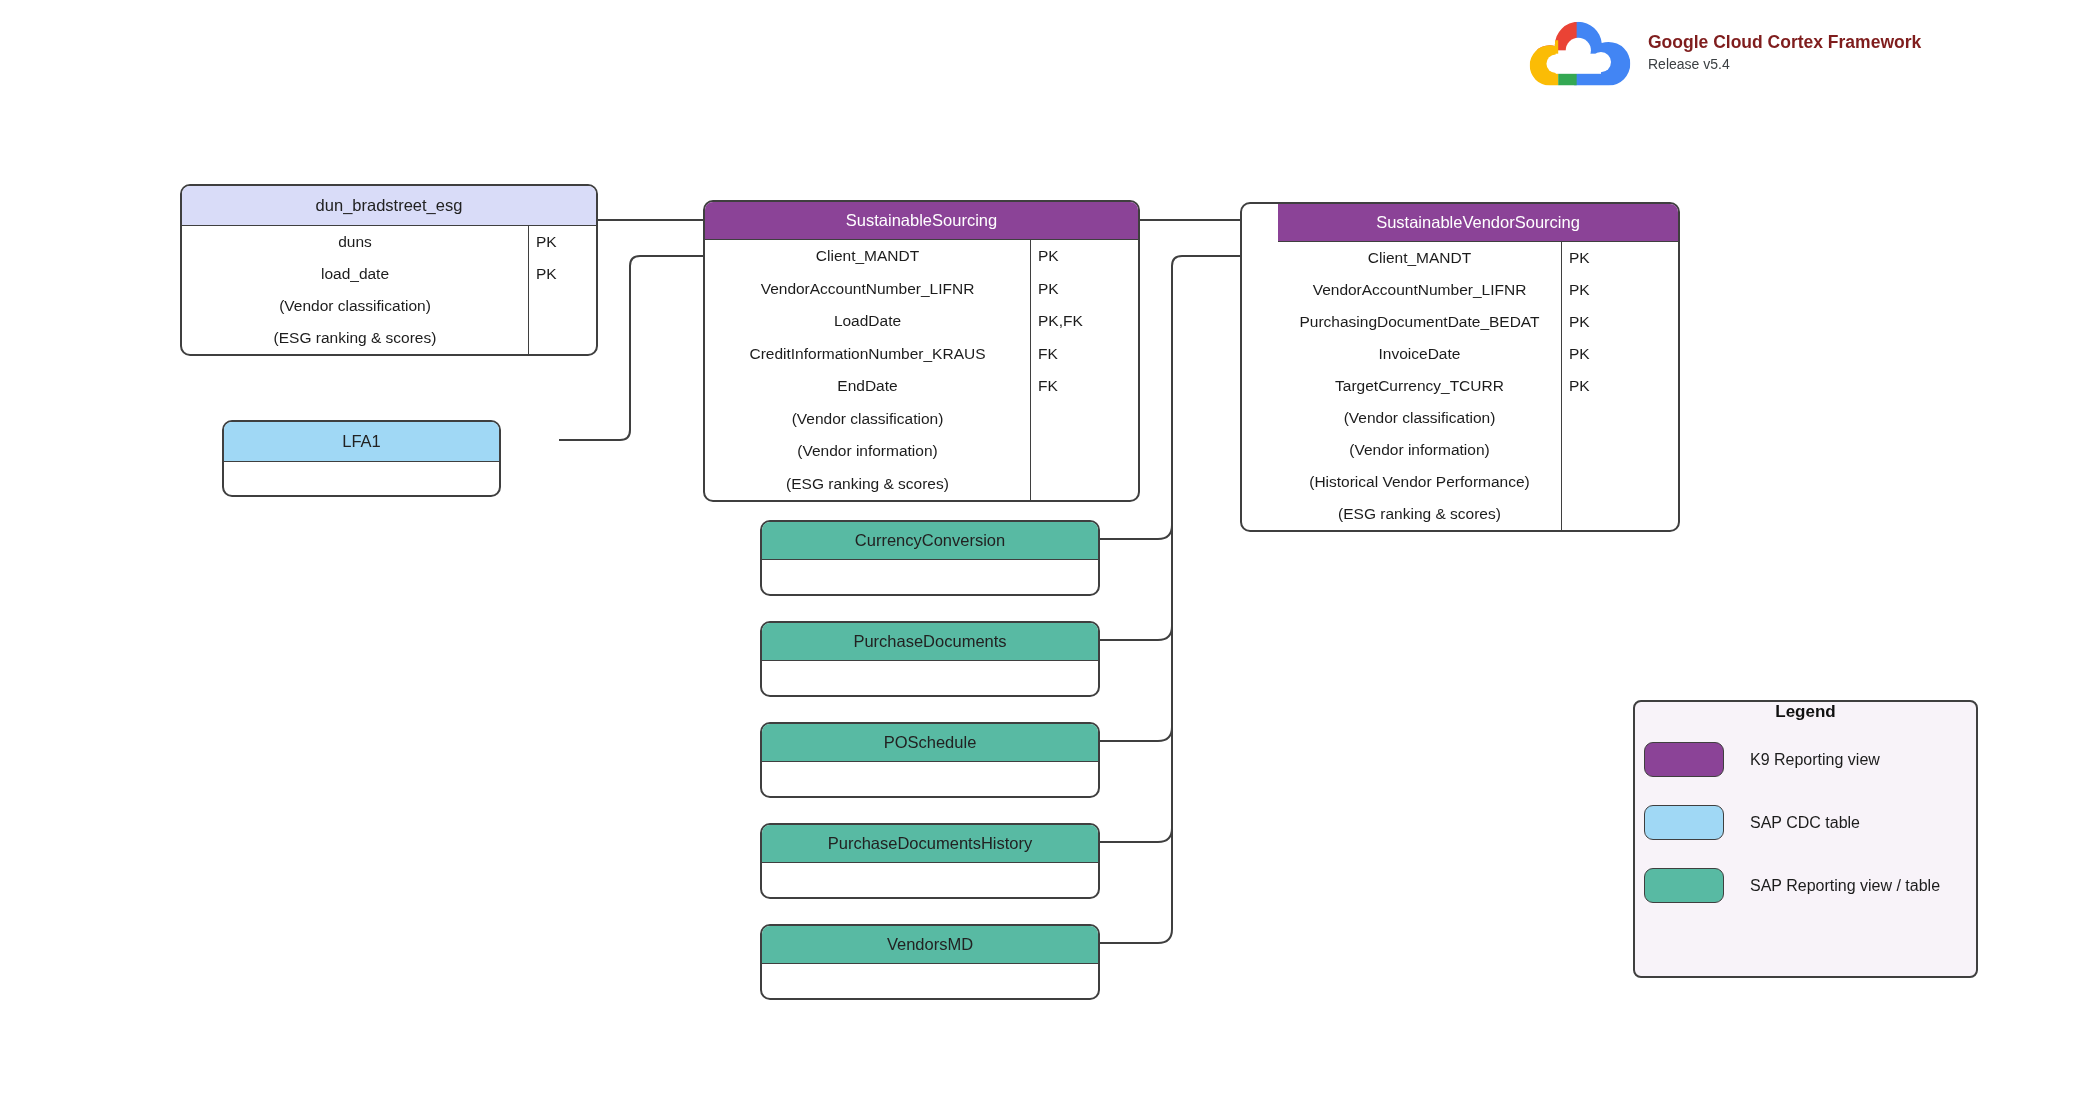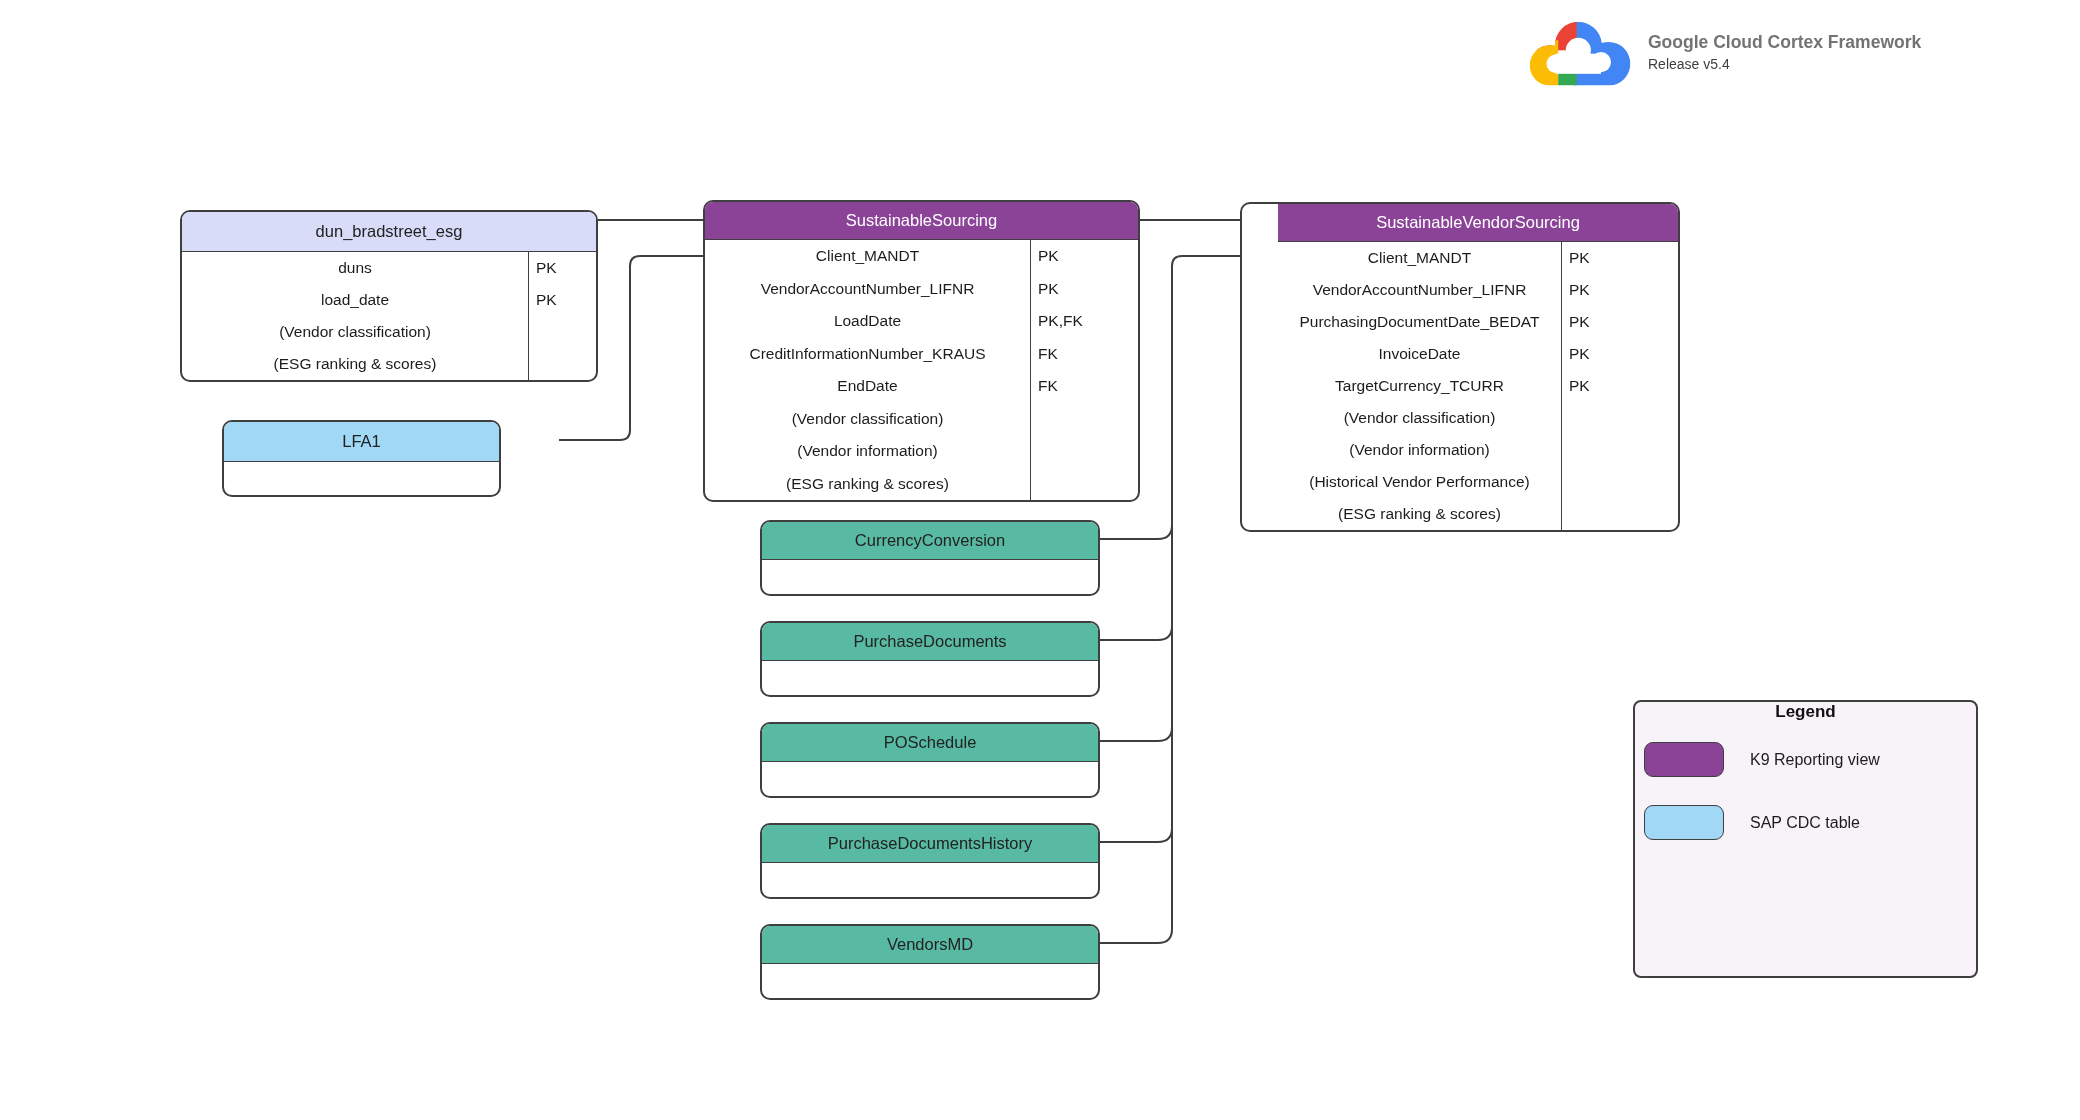--- a/index.html
+++ b/index.html
@@ -19,33 +19,33 @@
   .hd{
     height:var(--hh,38px);display:flex;align-items:center;justify-content:center;
     font-size:16.5px;color:#222;border-bottom:1.5px solid #3f3f3f;box-sizing:border-box;
   }
   .bd{display:grid;}
   .with-keys .bd{grid-template-columns:1fr var(--keyw,100px);}
   .cell{height:var(--rh,32px);display:flex;align-items:center;font-size:15.5px;color:#1c1c1c;}
   .cell.field{justify-content:center;text-align:center;padding:0 6px;}
   .cell.key{border-left:1.5px solid #3f3f3f;padding-left:7px;box-sizing:border-box;}
 
-  .t-dun {left:180px; top:210px; width:418px; --hh:40px; --rh:32px;  --keyw:68px;}
+  .t-dun {left:180px; top:184px; width:418px; --hh:40px; --rh:32px;  --keyw:68px;}
   .t-ss  {left:703px; top:200px; width:437px; --hh:38px; --rh:32.5px;--keyw:108px;}
   .t-svs {left:1240px;top:202px; width:440px;padding-left:36px; --hh:38px; --rh:32px;  --keyw:117px;}
   .t-lfa1{left:222px; top:420px; width:279px; --hh:40px;}
   .t-lfa1 .bd{height:33px;}
   .t-green{left:760px;width:340px;--hh:38px;}
   .t-green .bd{height:34px;}
   .t-cc {top:520px;} .t-pd {top:621px;} .t-pos{top:722px;}
   .t-pdh{top:823px;} .t-vmd{top:924px;}
 
   
   .brand{position:absolute;left:1528px;top:8px;display:flex;align-items:center;gap:16px;}
-  .brand-title{font-weight:bold;font-size:17.5px;color:#737373;line-height:1.25;}
+  .brand-title{font-weight:bold;font-size:17.5px;color:#7f1d1d;line-height:1.25;}
   .brand-sub{font-size:14px;color:#3c4043;margin-top:3px;}
 
   
   .legend{
     position:absolute;left:1633px;top:700px;width:345px;height:278px;
     background:#f8f3f9;border:2px solid #3f3f3f;border-radius:8px;box-sizing:border-box;
   }
   .legend-title{text-align:center;font-weight:bold;font-size:17px;color:#111;}
   .legend-items{position:absolute;left:9px;top:40px;right:8px;}
   .legend-item{display:flex;align-items:center;gap:26px;height:35px;margin-bottom:28px;}
@@ -191,16 +191,20 @@
     <div class="legend-title">Legend</div>
     <div class="legend-items">
       <div class="legend-item">
         <div class="sw" style="background: rgb(139, 67, 151);"></div>
         <div class="legend-label">K9 Reporting view</div>
       </div>
       <div class="legend-item">
         <div class="sw" style="background: rgb(160, 216, 245);"></div>
         <div class="legend-label">SAP CDC table</div>
       </div>
+      <div class="legend-item">
+        <div class="sw" style="background: rgb(88, 186, 163);"></div>
+        <div class="legend-label">SAP Reporting view / table</div>
+      </div>
     </div>
   </div>
 
 </div>
 
 </body></html>

